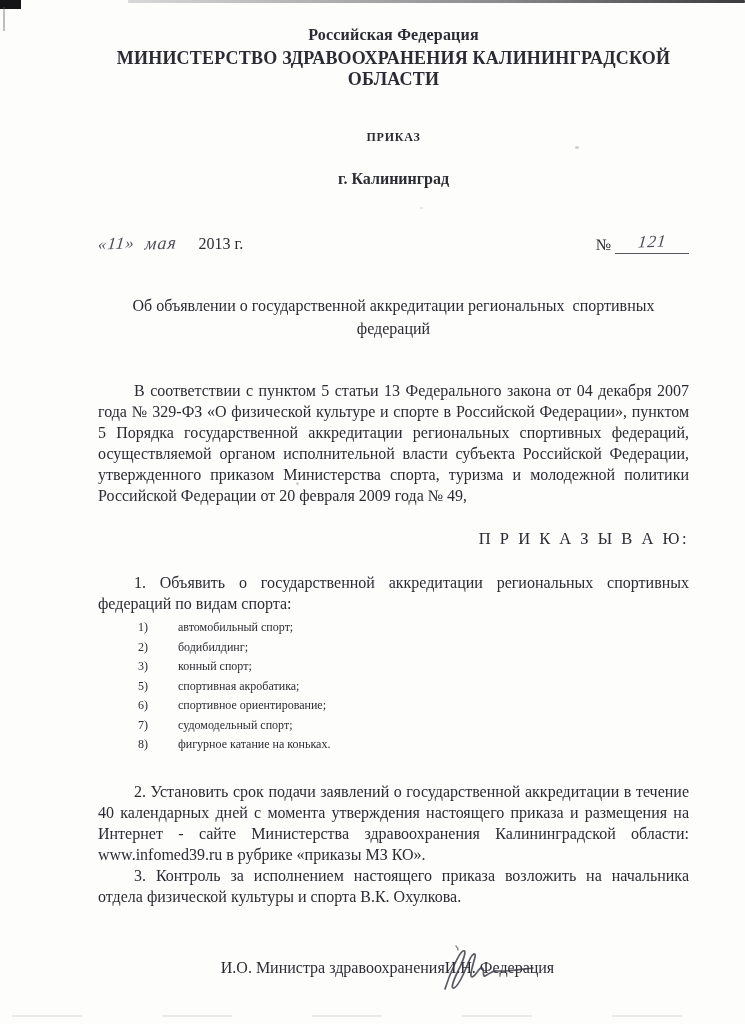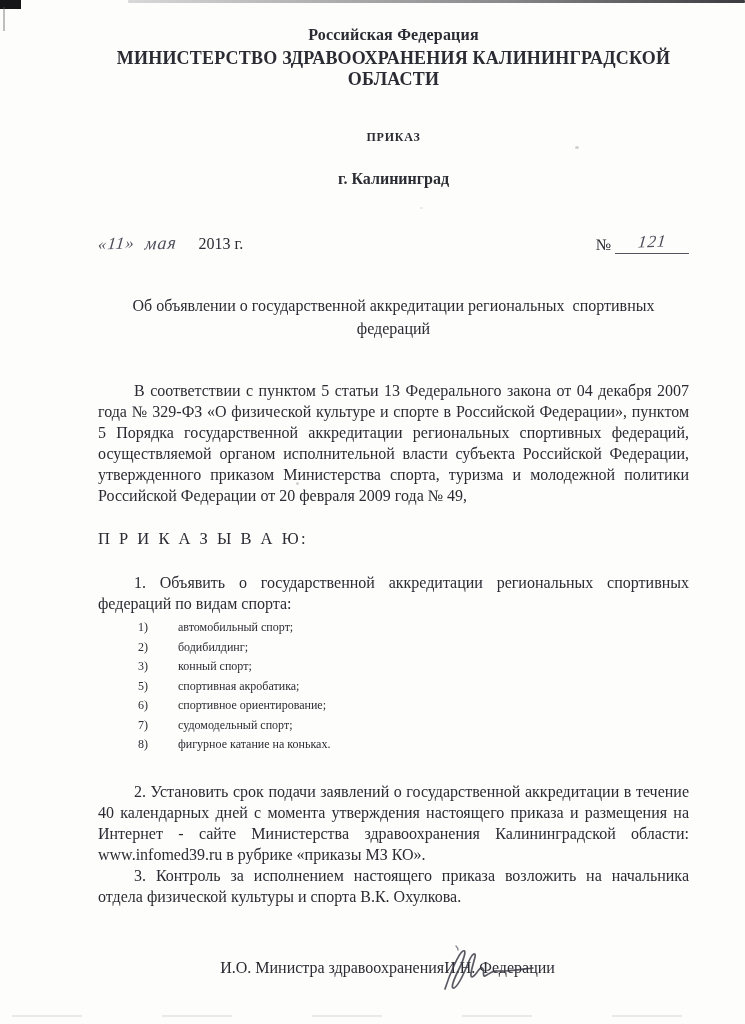--- a/index.html
+++ b/index.html
@@ -84,21 +84,21 @@
 
   .para {
     margin: 0;
     font-size: 16px; line-height: 21px;
     text-align: justify;
     text-indent: 36px;
   }
   .preamble { margin-top: 40px; }
   .decree {
     margin-top: 23px;
-    text-align: left;
+    text-align: right;
     font-size: 16.5px;
     letter-spacing: 2.5px;
   }
   .item1 { margin-top: 23px; }
 
   .sports {
     list-style: none;
     margin: 4px 0 0 0; padding: 0 0 0 40px;
     font-size: 12px; line-height: 19.5px;
   }
@@ -175,17 +175,17 @@
 
     <p class="para item2">2. Установить срок подачи заявлений о государственной аккредитации в течение 40 календарных дней с момента утверждения настоящего приказа и размещения на Интернет - сайте Министерства здравоохранения Калининградской области: www.infomed39.ru в рубрике «приказы МЗ КО».</p>
     <p class="para item3">3. Контроль за исполнением настоящего приказа возложить на начальника отдела физической культуры и спорта В.К. Охулкова.</p>
 
     <div class="sig-row">
       <span>И.О. Министра здравоохранения</span>
       <svg class="sig-scribble" viewBox="0 0 115 58" fill="none" xmlns="http://www.w3.org/2000/svg">
         <path d="M22,46 C27,30 36,10 40,8 C44,6 41,16 36,26 C31,36 27,46 31,45 C36,43 42,28 46,18 C49,11 53,8 52,14 C50,22 46,34 49,34 C53,33 56,24 59,25 C62,26 59,34 62,33 C66,31 70,27 75,28 C85,29 100,26 110,25" stroke="#3c3c48" stroke-width="1.7" stroke-linecap="round" opacity="0.85"></path>
         <path d="M33,3 C34,4 35,6 35,7" stroke="#3c3c48" stroke-width="1.4" stroke-linecap="round" opacity="0.6"></path>
       </svg>
-      <span class="sig-name">И.Н. Федерации</span>
+      <span class="sig-name">И.Н. Федерация</span>
     </div>
 
   </div>
 </div>
 
 </body></html>

